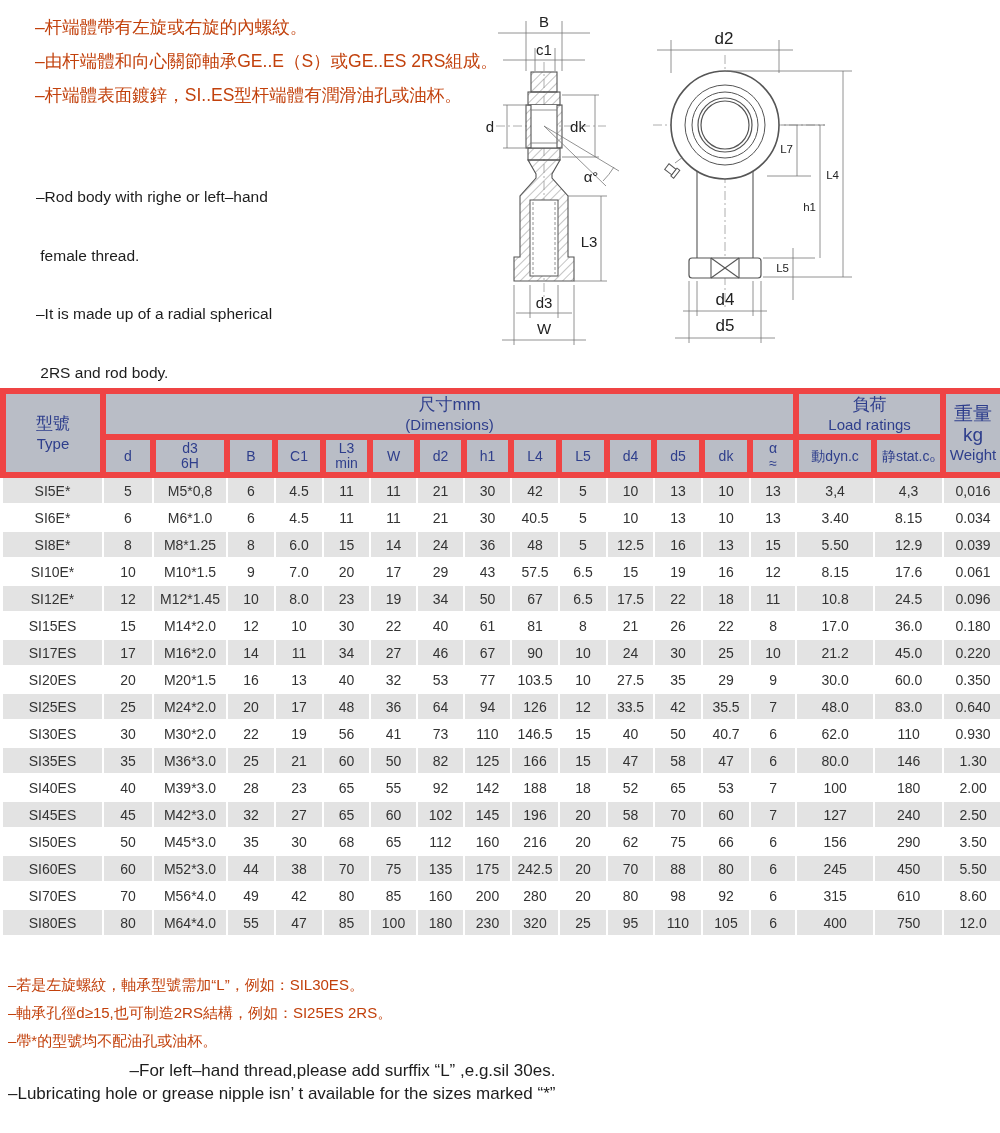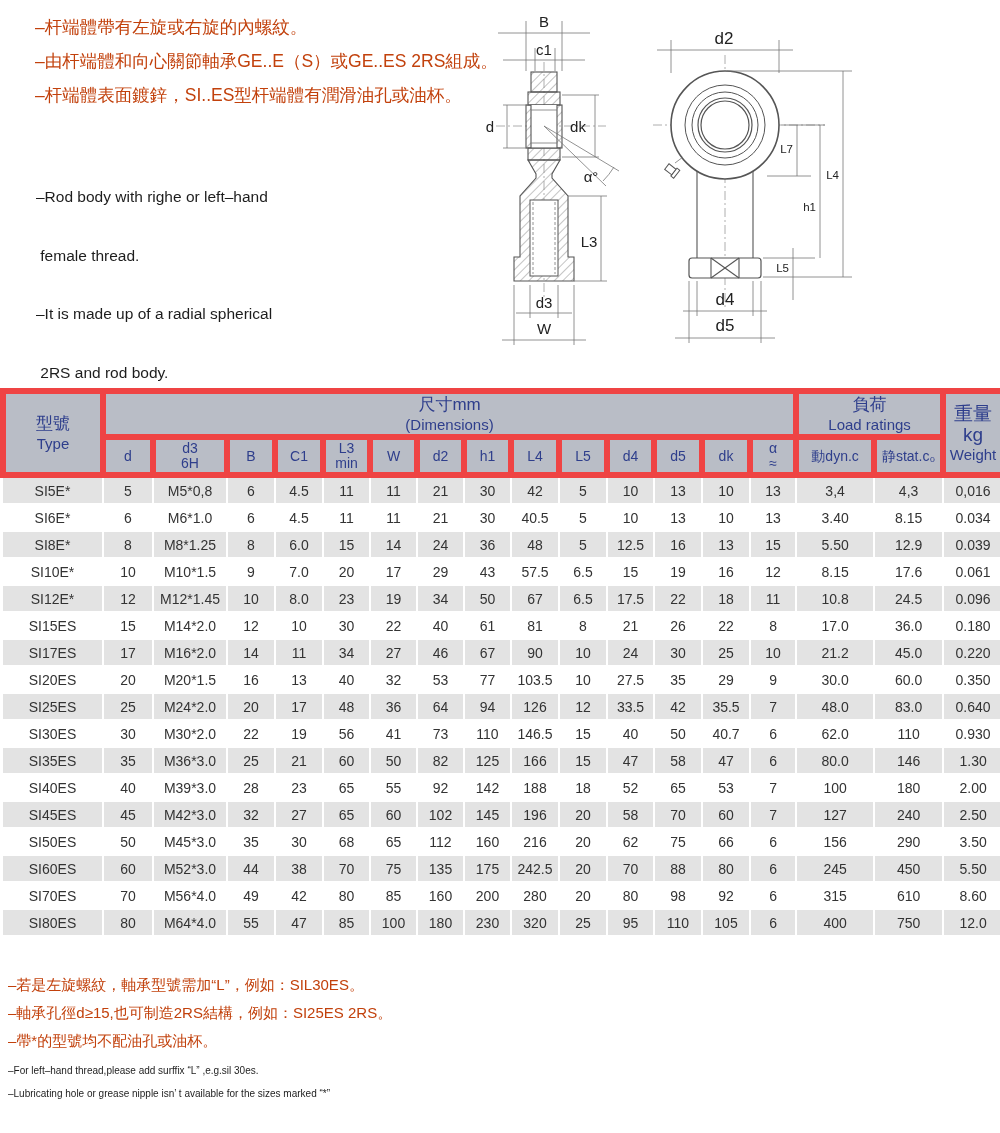--- a/index.html
+++ b/index.html
@@ -29,21 +29,21 @@
   .th-en{display:block;font-size:15px;line-height:19px;}
   .th-group{height:44px;}
   th.sub{height:32px;font-size:14px;white-space:pre-line;line-height:15px;}
   #spec-table td{text-align:center;font-size:14px;color:#333;padding:4px 0 3px 0;line-height:18px;
                  border-right:2px solid #fff;border-bottom:2px solid #fff;overflow:hidden;}
   #spec-table tbody tr:nth-child(odd){background:#e3e3e3;}
   #spec-table tbody tr:nth-child(even){background:#ffffff;}
 
   
   .foot-zh{position:absolute;left:8px;top:971px;font-size:15px;line-height:28px;color:#c2410c;}
-  .foot-en{position:absolute;left:8px;top:1060px;font-size:10px;line-height:22.5px;color:#1d1d1d;}
+  .foot-en{position:absolute;left:8px;top:1060px;font-size:17px;line-height:22.5px;color:#1d1d1d;text-align:right;}
 </style>
 </head>
 <body>
 
 <div id="page">
 
   <div class="intro-zh">
     <div>–杆端體帶有左旋或右旋的內螺紋。</div>
     <div>–由杆端體和向心關節軸承GE..E（S）或GE..ES 2RS組成。</div>
     <div>–杆端體表面鍍鋅，SI..ES型杆端體有潤滑油孔或油杯。</div>

